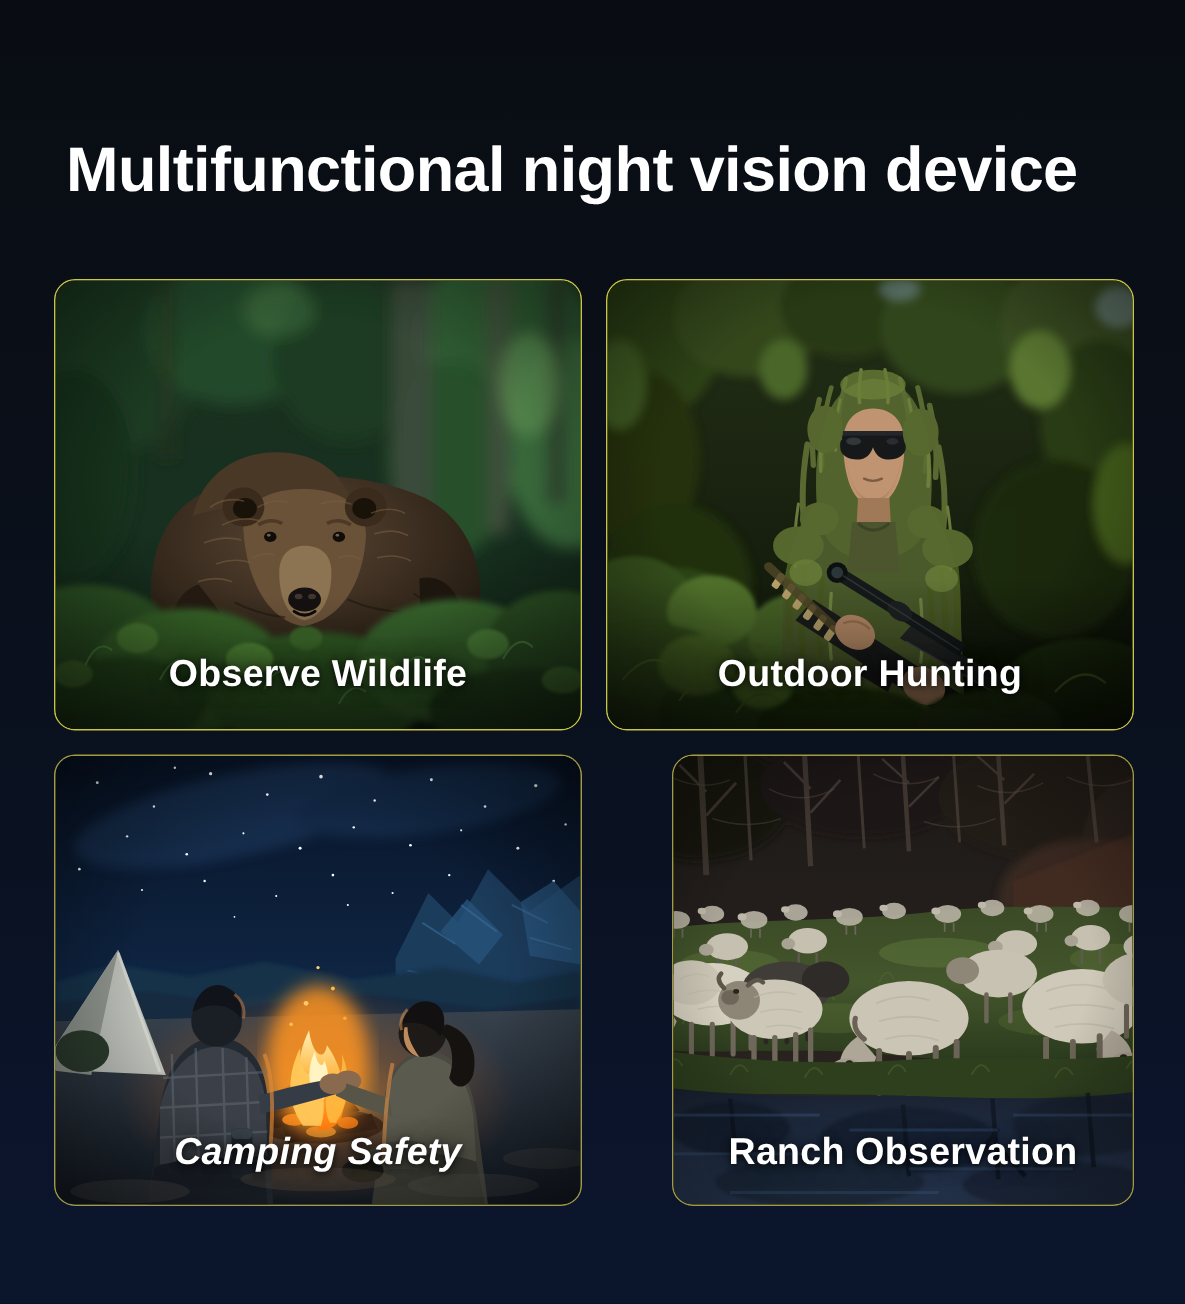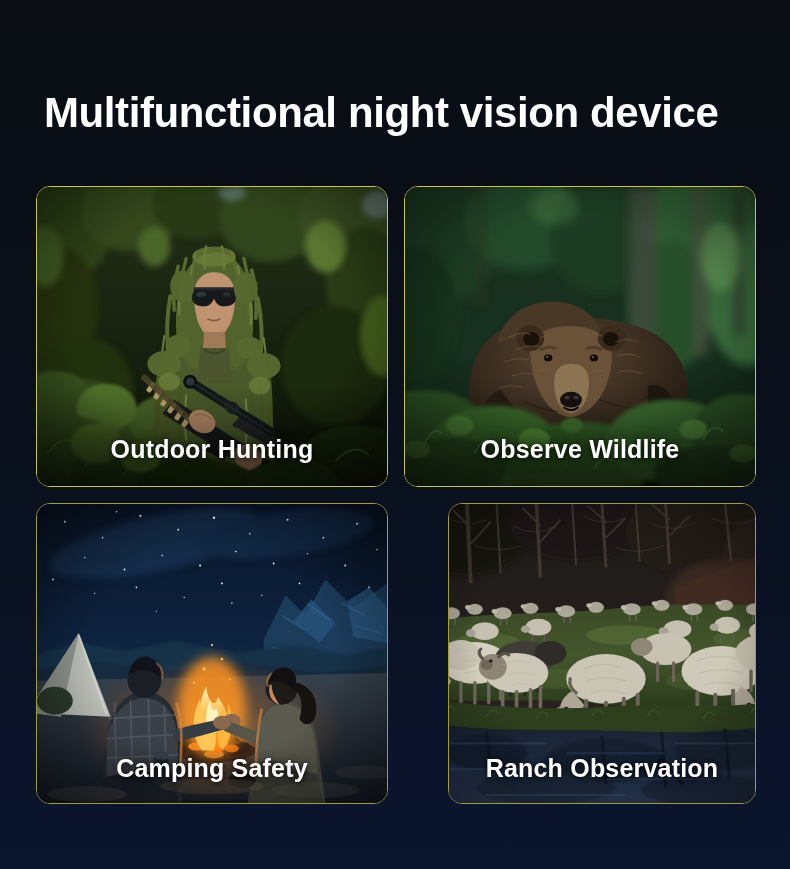--- a/index.html
+++ b/index.html
@@ -57,20 +57,160 @@
 <div class="page">
 
   <div class="page-title">Multifunctional night vision device</div>
 
   <div class="grid">
 
     <div class="card" style="border-color: rgb(201, 196, 67);">
       <div class="card-photo">
         <svg viewBox="0 0 352 301" preserveAspectRatio="xMidYMid slice">
           <defs>
+            <linearGradient id="b-bg" x1="0" y1="0" x2="0" y2="1">
+              <stop offset="0" stop-color="#1c3020"></stop>
+                <stop offset="0.55" stop-color="#17301f"></stop>
+                <stop offset="1" stop-color="#0e1c12"></stop>
+            </linearGradient>
+            <radialGradient id="b-vig" cx="0.5" cy="0.45" r="0.8">
+              <stop offset="0.45" stop-color="rgba(0,0,0,0)"></stop>
+                <stop offset="1" stop-color="rgba(0,0,0,0.6)"></stop>
+            </radialGradient>
+            <linearGradient id="b-bot" x1="0" y1="0" x2="0" y2="1">
+              <stop offset="0" stop-color="rgba(0,0,0,0)"></stop>
+                <stop offset="1" stop-color="rgba(0,0,0,0.45)"></stop>
+            </linearGradient>
+            <radialGradient id="b-fur" cx="0.45" cy="0.3" r="0.8">
+              <stop offset="0" stop-color="#5a4634"></stop>
+                <stop offset="0.6" stop-color="#32261a"></stop>
+                <stop offset="1" stop-color="#14100a"></stop>
+            </radialGradient>
+            <filter id="b-blur">
+                <feGaussianBlur stdDeviation="5"></feGaussianBlur>
+              </filter>
+            <filter id="b-blur2">
+                <feGaussianBlur stdDeviation="2"></feGaussianBlur>
+              </filter>
+            <filter id="b-soft">
+                <feGaussianBlur stdDeviation="1"></feGaussianBlur>
+              </filter>
+          </defs>
+          <rect width="352" height="301" fill="url(#b-bg)"></rect>
+
+          <g filter="url(#b-blur)">
+            <ellipse cx="40" cy="50" rx="56" ry="66" fill="#1a3a22"></ellipse>
+            <ellipse cx="120" cy="34" rx="60" ry="50" fill="#234a2a"></ellipse>
+            <ellipse cx="196" cy="52" rx="50" ry="56" fill="#1b3b21"></ellipse>
+            <ellipse cx="300" cy="40" rx="62" ry="60" fill="#2d5c33"></ellipse>
+            <ellipse cx="346" cy="110" rx="44" ry="70" fill="#3a6e3c"></ellipse>
+            <ellipse cx="265" cy="120" rx="42" ry="66" fill="#28502c"></ellipse>
+            <ellipse cx="12" cy="130" rx="40" ry="70" fill="#16301c"></ellipse>
+
+            <rect x="226" y="0" width="26" height="190" fill="#3c4a3c" opacity="0.9"></rect>
+            <rect x="290" y="0" width="15" height="170" fill="#46503f" opacity="0.75"></rect>
+            <rect x="330" y="0" width="12" height="150" fill="#2f3a2e" opacity="0.7"></rect>
+            <rect x="70" y="0" width="10" height="120" fill="#27331f" opacity="0.6"></rect>
+
+            <ellipse cx="318" cy="70" rx="20" ry="34" fill="#6fa45e" opacity="0.55"></ellipse>
+            <ellipse cx="150" cy="20" rx="24" ry="18" fill="#4e8049" opacity="0.4"></ellipse>
+          </g>
+
+          <g>
+
+            <path d="M66 232 C58 186 74 150 106 140 C150 126 210 128 248 146 C282 164 290 200 282 236 C272 264 210 268 170 268 C122 268 80 262 66 232 Z" fill="url(#b-fur)"></path>
+
+            <path d="M92 158 C100 126 128 112 158 116 C186 120 200 140 200 162 C180 150 128 146 92 158 Z" fill="#4a3827"></path>
+
+            <path d="M244 200 C258 196 272 208 272 226 L270 268 L246 266 Z" fill="#1d160f"></path>
+
+            <path d="M96 204 C82 208 74 226 78 248 L84 272 L112 270 L110 222 Z" fill="#241a12"></path>
+
+            <path d="M126 168 C124 150 142 140 166 140 C192 140 210 152 208 174 C206 202 192 228 166 232 C142 228 128 200 126 168 Z" fill="#6a5238"></path>
+
+            <path d="M150 196 C150 184 157 178 167 178 C178 178 185 184 185 196 C185 214 178 226 167 228 C156 226 150 214 150 196 Z" fill="#8c7351"></path>
+
+            <ellipse cx="167" cy="214" rx="11" ry="8" fill="#141110"></ellipse>
+            <ellipse cx="163" cy="212" rx="2.6" ry="1.8" fill="#403630"></ellipse>
+            <ellipse cx="172" cy="212" rx="2.6" ry="1.8" fill="#403630"></ellipse>
+            <path d="M160 222 q7 5 14 0" stroke="#0d0b09" stroke-width="2" fill="none" stroke-linecap="round"></path>
+
+            <ellipse cx="144" cy="172" rx="4.2" ry="3.4" fill="#100c08"></ellipse>
+            <ellipse cx="190" cy="172" rx="4.2" ry="3.4" fill="#100c08"></ellipse>
+            <ellipse cx="143" cy="171" rx="1.2" ry="1" fill="#6d6052"></ellipse>
+            <ellipse cx="189" cy="171" rx="1.2" ry="1" fill="#6d6052"></ellipse>
+
+            <path d="M136 164 q8 -5 16 -1" stroke="#4c3a27" stroke-width="2.4" fill="none"></path>
+            <path d="M182 163 q8 -4 16 1" stroke="#4c3a27" stroke-width="2.4" fill="none"></path>
+
+            <ellipse cx="126" cy="152" rx="14" ry="13" fill="#3a2b1c"></ellipse>
+            <ellipse cx="208" cy="152" rx="14" ry="13" fill="#3a2b1c"></ellipse>
+            <ellipse cx="127" cy="153" rx="8" ry="7" fill="#191208"></ellipse>
+            <ellipse cx="207" cy="153" rx="8" ry="7" fill="#191208"></ellipse>
+
+            <g stroke="#7a6040" stroke-width="1.1" opacity="0.55" fill="none" stroke-linecap="round">
+              <path d="M104 152 q10 -7 22 -4"></path>
+                <path d="M112 164 q12 -6 24 -3"></path>
+              <path d="M100 176 q12 -5 24 -2"></path>
+                <path d="M108 190 q12 -4 22 -1"></path>
+              <path d="M212 156 q12 -5 22 0"></path>
+                <path d="M214 170 q12 -4 22 1"></path>
+              <path d="M216 186 q12 -3 22 2"></path>
+                <path d="M96 202 q12 -4 22 0"></path>
+              <path d="M136 152 q10 -6 20 -3"></path>
+                <path d="M178 150 q10 -4 20 0"></path>
+              <path d="M132 186 q8 -4 14 -2"></path>
+                <path d="M190 186 q8 -3 14 1"></path>
+            </g>
+            <g stroke="#1a130c" stroke-width="1.4" opacity="0.5" fill="none">
+              <path d="M120 216 q16 8 34 10"></path>
+                <path d="M196 214 q18 8 36 8"></path>
+              <path d="M86 222 q16 10 34 14"></path>
+                <path d="M240 210 q14 10 30 12"></path>
+            </g>
+          </g>
+
+          <g filter="url(#b-blur2)">
+            <ellipse cx="20" cy="244" rx="62" ry="40" fill="#2c4f23"></ellipse>
+            <ellipse cx="90" cy="262" rx="66" ry="42" fill="#366028"></ellipse>
+            <ellipse cx="176" cy="276" rx="76" ry="40" fill="#2f5624"></ellipse>
+            <ellipse cx="268" cy="256" rx="66" ry="42" fill="#35602a"></ellipse>
+            <ellipse cx="338" cy="248" rx="50" ry="40" fill="#2a4d20"></ellipse>
+            <ellipse cx="46" cy="282" rx="56" ry="30" fill="#28481e"></ellipse>
+            <ellipse cx="310" cy="288" rx="60" ry="28" fill="#23411b"></ellipse>
+          </g>
+          <g filter="url(#b-soft)" opacity="0.9">
+            <ellipse cx="55" cy="240" rx="14" ry="10" fill="#4d8034"></ellipse>
+            <ellipse cx="130" cy="254" rx="16" ry="11" fill="#538a38"></ellipse>
+            <ellipse cx="215" cy="262" rx="15" ry="10" fill="#4a7d32"></ellipse>
+            <ellipse cx="290" cy="244" rx="14" ry="10" fill="#50853a"></ellipse>
+            <ellipse cx="340" cy="268" rx="14" ry="9" fill="#447530"></ellipse>
+            <ellipse cx="12" cy="264" rx="13" ry="9" fill="#456f2e"></ellipse>
+            <ellipse cx="168" cy="240" rx="11" ry="8" fill="#3e6b2a"></ellipse>
+          </g>
+          <g stroke="#57904a" stroke-width="1.4" fill="none" opacity="0.7">
+            <path d="M20 258 q8 -18 18 -10"></path>
+              <path d="M70 268 q10 -20 20 -10"></path>
+            <path d="M140 274 q8 -18 18 -8"></path>
+              <path d="M230 266 q10 -20 20 -10"></path>
+            <path d="M300 254 q10 -18 20 -8"></path>
+              <path d="M190 284 q8 -16 18 -8"></path>
+          </g>
+
+          <rect width="352" height="301" fill="url(#b-vig)"></rect>
+          <rect y="210" width="352" height="91" fill="url(#b-bot)"></rect>
+        </svg>
+      </div>
+      <div class="card-label">Observe Wildlife</div>
+    </div>
+
+    <div class="card" style="border-color: rgb(201, 196, 67);">
+      <div class="card-photo">
+        <svg viewBox="0 0 352 301" preserveAspectRatio="xMidYMid slice">
+          <defs>
             <linearGradient id="h-sky" x1="0" y1="0" x2="0" y2="1">
               <stop offset="0" stop-color="#243018"></stop>
                 <stop offset="1" stop-color="#0d1407"></stop>
             </linearGradient>
             <radialGradient id="h-vig" cx="0.5" cy="0.45" r="0.8">
               <stop offset="0.5" stop-color="rgba(0,0,0,0)"></stop>
                 <stop offset="1" stop-color="rgba(0,0,0,0.65)"></stop>
             </radialGradient>
             <linearGradient id="h-bot" x1="0" y1="0" x2="0" y2="1">
               <stop offset="0" stop-color="rgba(0,0,0,0)"></stop>
@@ -234,161 +374,21 @@
               <path d="M300 276 q18 -20 34 -6"></path>
           </g>
 
           <rect width="352" height="301" fill="url(#h-vig)"></rect>
           <rect y="200" width="352" height="101" fill="url(#h-bot)"></rect>
         </svg>
       </div>
       <div class="card-label">Outdoor Hunting</div>
     </div>
 
-    <div class="card" style="border-color: rgb(201, 196, 67);">
-      <div class="card-photo">
-        <svg viewBox="0 0 352 301" preserveAspectRatio="xMidYMid slice">
-          <defs>
-            <linearGradient id="b-bg" x1="0" y1="0" x2="0" y2="1">
-              <stop offset="0" stop-color="#1c3020"></stop>
-                <stop offset="0.55" stop-color="#17301f"></stop>
-                <stop offset="1" stop-color="#0e1c12"></stop>
-            </linearGradient>
-            <radialGradient id="b-vig" cx="0.5" cy="0.45" r="0.8">
-              <stop offset="0.45" stop-color="rgba(0,0,0,0)"></stop>
-                <stop offset="1" stop-color="rgba(0,0,0,0.6)"></stop>
-            </radialGradient>
-            <linearGradient id="b-bot" x1="0" y1="0" x2="0" y2="1">
-              <stop offset="0" stop-color="rgba(0,0,0,0)"></stop>
-                <stop offset="1" stop-color="rgba(0,0,0,0.45)"></stop>
-            </linearGradient>
-            <radialGradient id="b-fur" cx="0.45" cy="0.3" r="0.8">
-              <stop offset="0" stop-color="#5a4634"></stop>
-                <stop offset="0.6" stop-color="#32261a"></stop>
-                <stop offset="1" stop-color="#14100a"></stop>
-            </radialGradient>
-            <filter id="b-blur">
-                <feGaussianBlur stdDeviation="5"></feGaussianBlur>
-              </filter>
-            <filter id="b-blur2">
-                <feGaussianBlur stdDeviation="2"></feGaussianBlur>
-              </filter>
-            <filter id="b-soft">
-                <feGaussianBlur stdDeviation="1"></feGaussianBlur>
-              </filter>
-          </defs>
-          <rect width="352" height="301" fill="url(#b-bg)"></rect>
-
-          <g filter="url(#b-blur)">
-            <ellipse cx="40" cy="50" rx="56" ry="66" fill="#1a3a22"></ellipse>
-            <ellipse cx="120" cy="34" rx="60" ry="50" fill="#234a2a"></ellipse>
-            <ellipse cx="196" cy="52" rx="50" ry="56" fill="#1b3b21"></ellipse>
-            <ellipse cx="300" cy="40" rx="62" ry="60" fill="#2d5c33"></ellipse>
-            <ellipse cx="346" cy="110" rx="44" ry="70" fill="#3a6e3c"></ellipse>
-            <ellipse cx="265" cy="120" rx="42" ry="66" fill="#28502c"></ellipse>
-            <ellipse cx="12" cy="130" rx="40" ry="70" fill="#16301c"></ellipse>
-
-            <rect x="226" y="0" width="26" height="190" fill="#3c4a3c" opacity="0.9"></rect>
-            <rect x="290" y="0" width="15" height="170" fill="#46503f" opacity="0.75"></rect>
-            <rect x="330" y="0" width="12" height="150" fill="#2f3a2e" opacity="0.7"></rect>
-            <rect x="70" y="0" width="10" height="120" fill="#27331f" opacity="0.6"></rect>
-
-            <ellipse cx="318" cy="70" rx="20" ry="34" fill="#6fa45e" opacity="0.55"></ellipse>
-            <ellipse cx="150" cy="20" rx="24" ry="18" fill="#4e8049" opacity="0.4"></ellipse>
-          </g>
-
-          <g>
-
-            <path d="M66 232 C58 186 74 150 106 140 C150 126 210 128 248 146 C282 164 290 200 282 236 C272 264 210 268 170 268 C122 268 80 262 66 232 Z" fill="url(#b-fur)"></path>
-
-            <path d="M92 158 C100 126 128 112 158 116 C186 120 200 140 200 162 C180 150 128 146 92 158 Z" fill="#4a3827"></path>
-
-            <path d="M244 200 C258 196 272 208 272 226 L270 268 L246 266 Z" fill="#1d160f"></path>
-
-            <path d="M96 204 C82 208 74 226 78 248 L84 272 L112 270 L110 222 Z" fill="#241a12"></path>
-
-            <path d="M126 168 C124 150 142 140 166 140 C192 140 210 152 208 174 C206 202 192 228 166 232 C142 228 128 200 126 168 Z" fill="#6a5238"></path>
-
-            <path d="M150 196 C150 184 157 178 167 178 C178 178 185 184 185 196 C185 214 178 226 167 228 C156 226 150 214 150 196 Z" fill="#8c7351"></path>
-
-            <ellipse cx="167" cy="214" rx="11" ry="8" fill="#141110"></ellipse>
-            <ellipse cx="163" cy="212" rx="2.6" ry="1.8" fill="#403630"></ellipse>
-            <ellipse cx="172" cy="212" rx="2.6" ry="1.8" fill="#403630"></ellipse>
-            <path d="M160 222 q7 5 14 0" stroke="#0d0b09" stroke-width="2" fill="none" stroke-linecap="round"></path>
-
-            <ellipse cx="144" cy="172" rx="4.2" ry="3.4" fill="#100c08"></ellipse>
-            <ellipse cx="190" cy="172" rx="4.2" ry="3.4" fill="#100c08"></ellipse>
-            <ellipse cx="143" cy="171" rx="1.2" ry="1" fill="#6d6052"></ellipse>
-            <ellipse cx="189" cy="171" rx="1.2" ry="1" fill="#6d6052"></ellipse>
-
-            <path d="M136 164 q8 -5 16 -1" stroke="#4c3a27" stroke-width="2.4" fill="none"></path>
-            <path d="M182 163 q8 -4 16 1" stroke="#4c3a27" stroke-width="2.4" fill="none"></path>
-
-            <ellipse cx="126" cy="152" rx="14" ry="13" fill="#3a2b1c"></ellipse>
-            <ellipse cx="208" cy="152" rx="14" ry="13" fill="#3a2b1c"></ellipse>
-            <ellipse cx="127" cy="153" rx="8" ry="7" fill="#191208"></ellipse>
-            <ellipse cx="207" cy="153" rx="8" ry="7" fill="#191208"></ellipse>
-
-            <g stroke="#7a6040" stroke-width="1.1" opacity="0.55" fill="none" stroke-linecap="round">
-              <path d="M104 152 q10 -7 22 -4"></path>
-                <path d="M112 164 q12 -6 24 -3"></path>
-              <path d="M100 176 q12 -5 24 -2"></path>
-                <path d="M108 190 q12 -4 22 -1"></path>
-              <path d="M212 156 q12 -5 22 0"></path>
-                <path d="M214 170 q12 -4 22 1"></path>
-              <path d="M216 186 q12 -3 22 2"></path>
-                <path d="M96 202 q12 -4 22 0"></path>
-              <path d="M136 152 q10 -6 20 -3"></path>
-                <path d="M178 150 q10 -4 20 0"></path>
-              <path d="M132 186 q8 -4 14 -2"></path>
-                <path d="M190 186 q8 -3 14 1"></path>
-            </g>
-            <g stroke="#1a130c" stroke-width="1.4" opacity="0.5" fill="none">
-              <path d="M120 216 q16 8 34 10"></path>
-                <path d="M196 214 q18 8 36 8"></path>
-              <path d="M86 222 q16 10 34 14"></path>
-                <path d="M240 210 q14 10 30 12"></path>
-            </g>
-          </g>
-
-          <g filter="url(#b-blur2)">
-            <ellipse cx="20" cy="244" rx="62" ry="40" fill="#2c4f23"></ellipse>
-            <ellipse cx="90" cy="262" rx="66" ry="42" fill="#366028"></ellipse>
-            <ellipse cx="176" cy="276" rx="76" ry="40" fill="#2f5624"></ellipse>
-            <ellipse cx="268" cy="256" rx="66" ry="42" fill="#35602a"></ellipse>
-            <ellipse cx="338" cy="248" rx="50" ry="40" fill="#2a4d20"></ellipse>
-            <ellipse cx="46" cy="282" rx="56" ry="30" fill="#28481e"></ellipse>
-            <ellipse cx="310" cy="288" rx="60" ry="28" fill="#23411b"></ellipse>
-          </g>
-          <g filter="url(#b-soft)" opacity="0.9">
-            <ellipse cx="55" cy="240" rx="14" ry="10" fill="#4d8034"></ellipse>
-            <ellipse cx="130" cy="254" rx="16" ry="11" fill="#538a38"></ellipse>
-            <ellipse cx="215" cy="262" rx="15" ry="10" fill="#4a7d32"></ellipse>
-            <ellipse cx="290" cy="244" rx="14" ry="10" fill="#50853a"></ellipse>
-            <ellipse cx="340" cy="268" rx="14" ry="9" fill="#447530"></ellipse>
-            <ellipse cx="12" cy="264" rx="13" ry="9" fill="#456f2e"></ellipse>
-            <ellipse cx="168" cy="240" rx="11" ry="8" fill="#3e6b2a"></ellipse>
-          </g>
-          <g stroke="#57904a" stroke-width="1.4" fill="none" opacity="0.7">
-            <path d="M20 258 q8 -18 18 -10"></path>
-              <path d="M70 268 q10 -20 20 -10"></path>
-            <path d="M140 274 q8 -18 18 -8"></path>
-              <path d="M230 266 q10 -20 20 -10"></path>
-            <path d="M300 254 q10 -18 20 -8"></path>
-              <path d="M190 284 q8 -16 18 -8"></path>
-          </g>
-
-          <rect width="352" height="301" fill="url(#b-vig)"></rect>
-          <rect y="210" width="352" height="91" fill="url(#b-bot)"></rect>
-        </svg>
-      </div>
-      <div class="card-label">Observe Wildlife</div>
-    </div>
-
-    <div class="card row2" style="border-color: rgb(163, 155, 63);">
+    <div class="card row2" style="border-color: rgb(163, 155, 63); font-style: italic;">
       <div class="card-photo">
         <svg viewBox="0 0 352 301" preserveAspectRatio="xMidYMid slice">
           <defs>
             <linearGradient id="c-sky" x1="0" y1="0" x2="0" y2="1">
               <stop offset="0" stop-color="#081427"></stop>
                 <stop offset="0.45" stop-color="#0e2340"></stop>
                 <stop offset="1" stop-color="#18456b"></stop>
             </linearGradient>
             <linearGradient id="c-ground" x1="0" y1="0" x2="0" y2="1">
               <stop offset="0" stop-color="#37414c"></stop>

